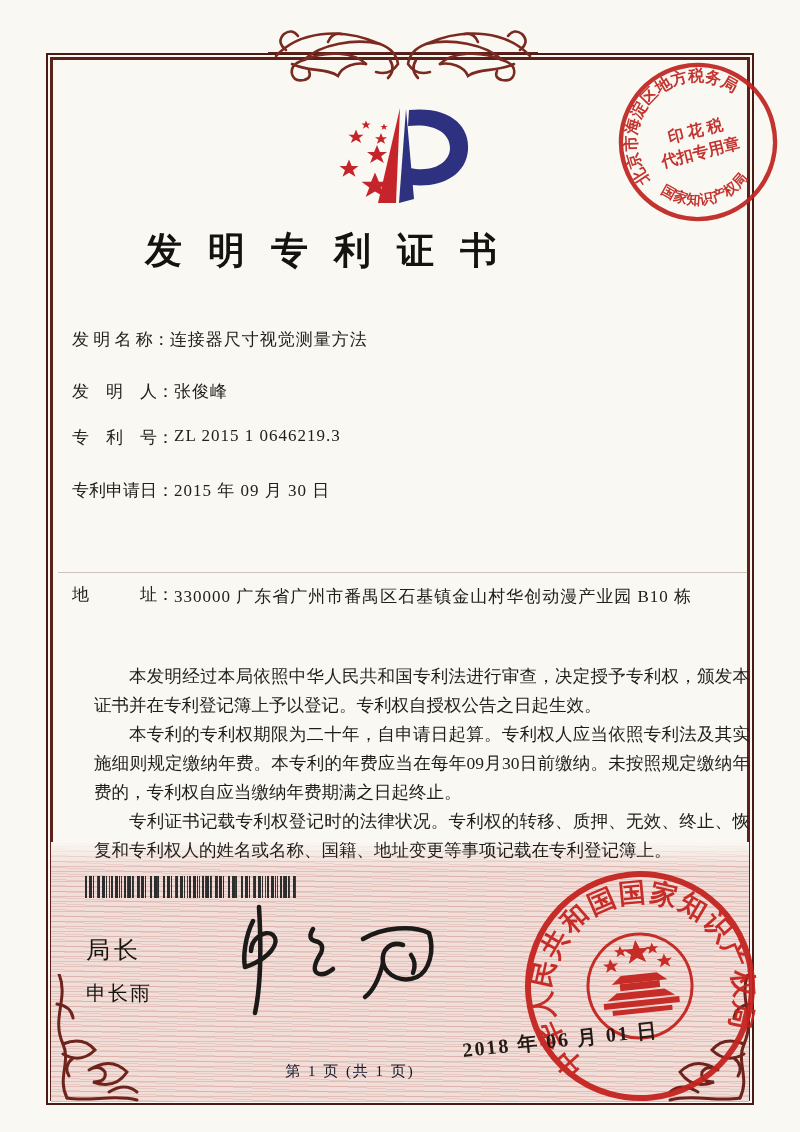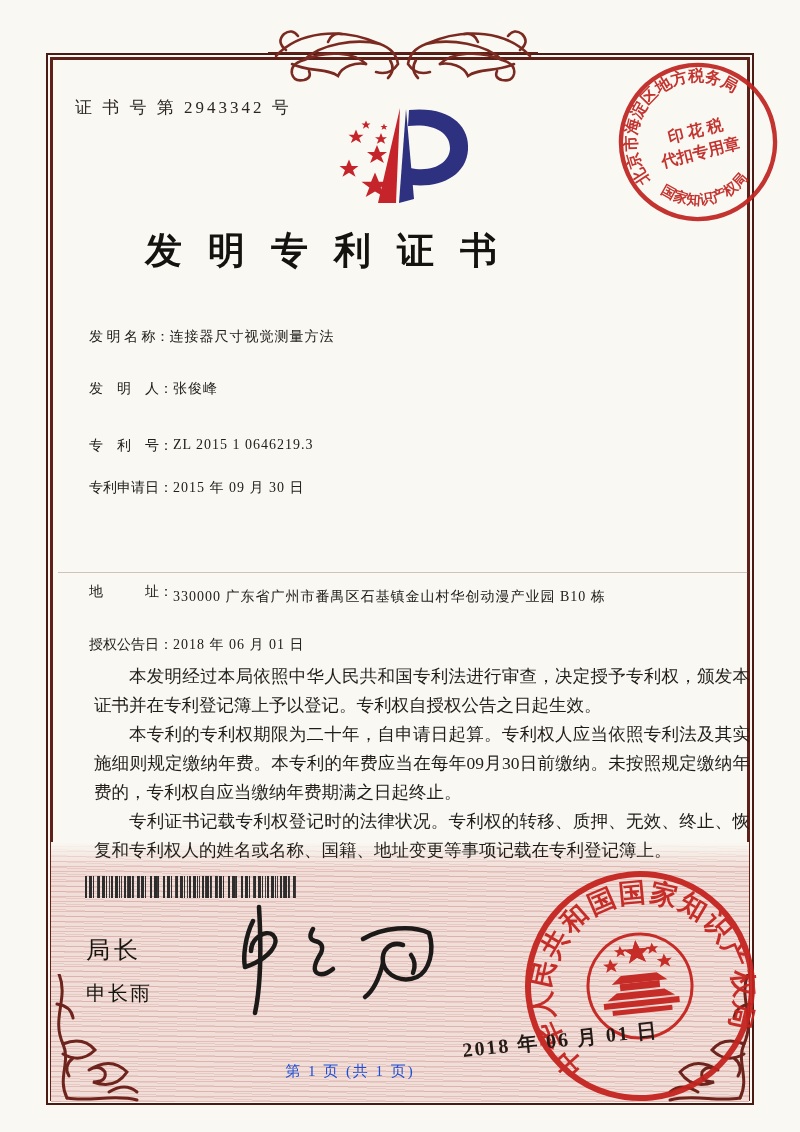--- a/index.html
+++ b/index.html
@@ -42,21 +42,21 @@
   .title {
     position:absolute; left:0; top:226px; width:642px; text-align:center;
     font-size:37px; font-weight:bold; letter-spacing:26px; text-indent:26px;
     color:#151310;
   }
 
   
   .tax-stamp { position:absolute; left:612px; top:56px; transform:rotate(-14deg); opacity:.92; }
 
   
-  .frow { position:absolute; left:72px; font-size:14px; color:#22201c;margin-left:17px; }
+  .frow { position:absolute; left:72px; font-size:17px; color:#22201c; }
   .frow .lab { display:inline-block; white-space:pre; vertical-align:top; }
   .frow .val { display:inline-block; vertical-align:top; letter-spacing:1px; }
   .val-wrap { width:540px; line-height:27px; }
   .hairline { position:absolute; left:58px; top:572px; width:690px; height:1px;
               background:rgba(130,95,85,.35); }
 
   
   .paras { position:absolute; left:66px; top:662px; width:684px; }
   .paras p {
     font-size:17.5px; line-height:29px; text-indent:2em; text-align:justify;
@@ -82,21 +82,21 @@
   .office-seal { position:absolute; left:498px; top:840px; transform:rotate(-6deg); opacity:.94; }
   .seal-date {
     position:absolute; left:462px; top:1026px; width:210px;
     font-size:20px; font-weight:bold; letter-spacing:2px; color:#241a16;
     transform:rotate(-6deg); white-space:pre;
   }
 
   
   .footer {
     position:absolute; left:60px; top:1062px; width:580px; text-align:center;
-    font-size:15px; letter-spacing:2px; color:#1d4ed8;
+    font-size:15px; letter-spacing:2px; color:#0f172a;
   }
 
   .ornament-top { position:absolute; left:268px; top:20px; }
   .corner-bl { position:absolute; left:49px;  top:974px; }
   .corner-br { position:absolute; left:608px; top:974px; transform:scaleX(-1); }
 </style>
 </head>
 <body>
 
 <div class="sheet">
@@ -152,21 +152,20 @@
       <path d="M14 70 q20 -8 32 6 q-14 14 -32 4"></path>
       <path d="M18 124 C40 128 66 120 88 126"></path>
       <path d="M40 96 q22 -14 38 2 q-12 18 -34 10 q14 0 12 -10 q-6 -8 -16 -2"></path>
       <path d="M8 30 q14 2 16 14"></path>
       <path d="M60 118 q16 -10 28 0"></path>
       <path d="M24 84 q-10 8 -4 18"></path>
     </g>
   </svg>
 
   
-  <div class="cert-no">证 书 号 第 2943342 号</div>
 
   
   <svg class="logo" width="160" height="120" viewBox="0 0 160 120">
     <defs>
       <path id="st" d="M0,-10 L2.9,-3.1 10,-3.1 4.2,1.2 6.9,8.1 0,4 -6.9,8.1 -4.2,1.2 -10,-3.1 -2.9,-3.1 Z"></path>
     </defs>
     <g fill="#c5242a">
       <use href="#st" transform="translate(47,88) scale(1.35)"></use>
       <use href="#st" transform="translate(21,71) scale(0.95)"></use>
       <use href="#st" transform="translate(49,57) scale(1.0)"></use>
@@ -202,32 +201,29 @@
     <text x="86" y="102" text-anchor="middle" font-size="16" font-weight="bold" fill="#bf2420">代扣专用章</text>
   </svg>
 
   
   <div class="frow" style="top:328px">
     <span class="lab">发 明 名 称：</span><span class="val">连接器尺寸视觉测量方法</span>
   </div>
   <div class="frow" style="top:380px">
     <span class="lab">发　明　人：</span><span class="val">张俊峰</span>
   </div>
-  <div class="frow" style="top:437px">
+  <div class="frow" style="top:426px">
     <span class="lab">专　利　号：</span><span class="val">ZL 2015 1 0646219.3</span>
   </div>
   <div class="frow" style="top:479px">
     <span class="lab">专利申请日：</span><span class="val">2015 年 09 月 30 日</span>
   </div>
   <div class="hairline"></div>
   <div class="frow" style="top:583px">
     <span class="lab">地　　　址：</span><span class="val val-wrap">330000 广东省广州市番禺区石基镇金山村华创动漫产业园 B10 栋</span>
-  </div>
-  <div class="frow" style="top:636px">
-    <span class="lab">授权公告日：</span><span class="val">2018 年 06 月 01 日</span>
   </div>
 
   
   <div class="paras">
     <p>本发明经过本局依照中华人民共和国专利法进行审查，决定授予专利权，颁发本证书并在专利登记簿上予以登记。专利权自授权公告之日起生效。</p>
     <p>本专利的专利权期限为二十年，自申请日起算。专利权人应当依照专利法及其实施细则规定缴纳年费。本专利的年费应当在每年09月30日前缴纳。未按照规定缴纳年费的，专利权自应当缴纳年费期满之日起终止。</p>
     <p>专利证书记载专利权登记时的法律状况。专利权的转移、质押、无效、终止、恢复和专利权人的姓名或名称、国籍、地址变更等事项记载在专利登记簿上。</p>
   </div>
 
   

